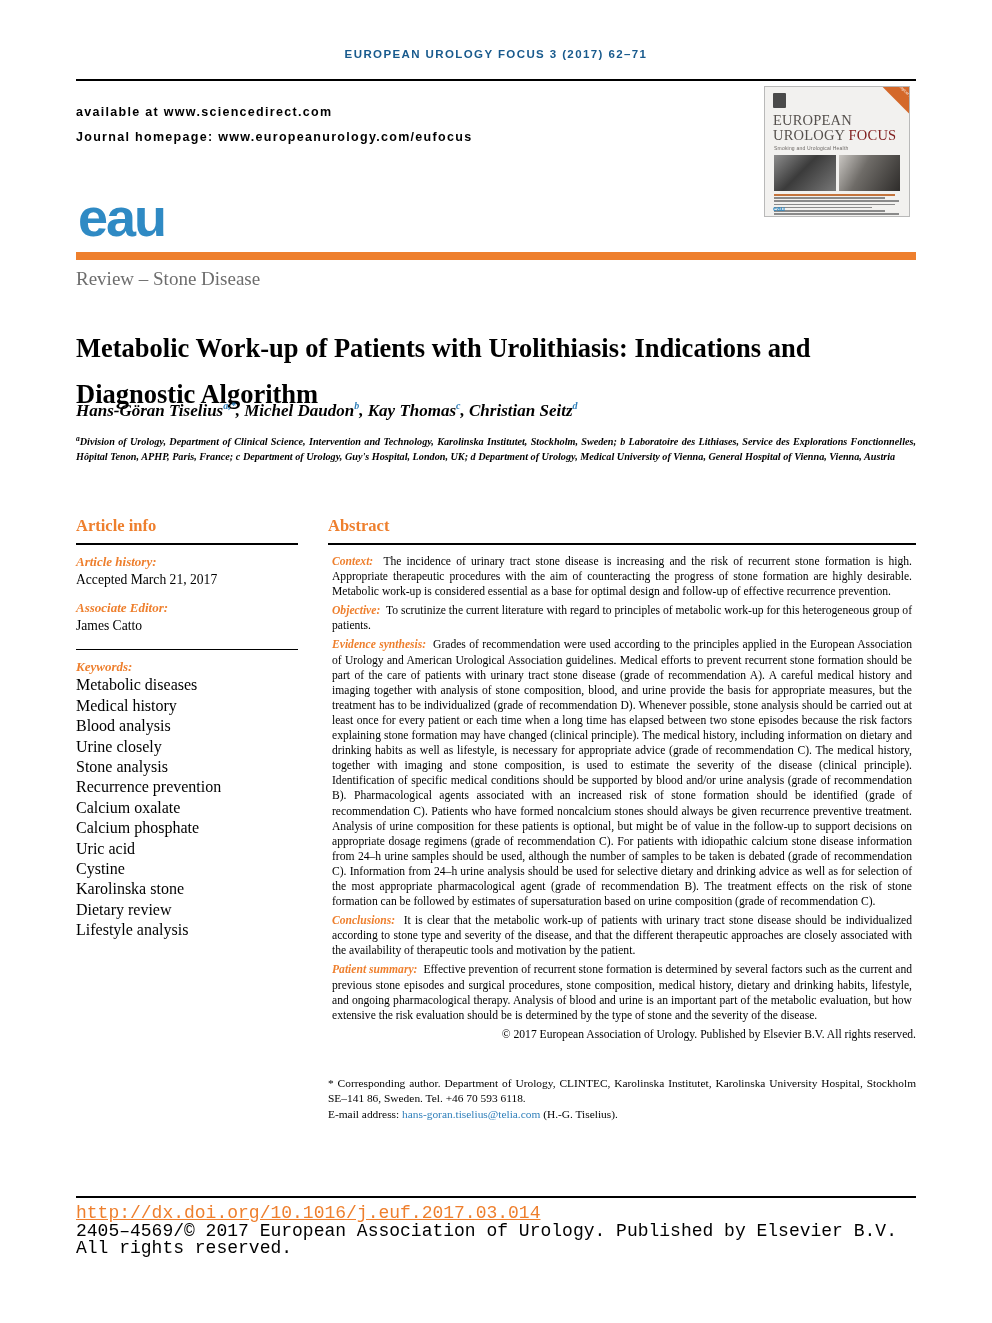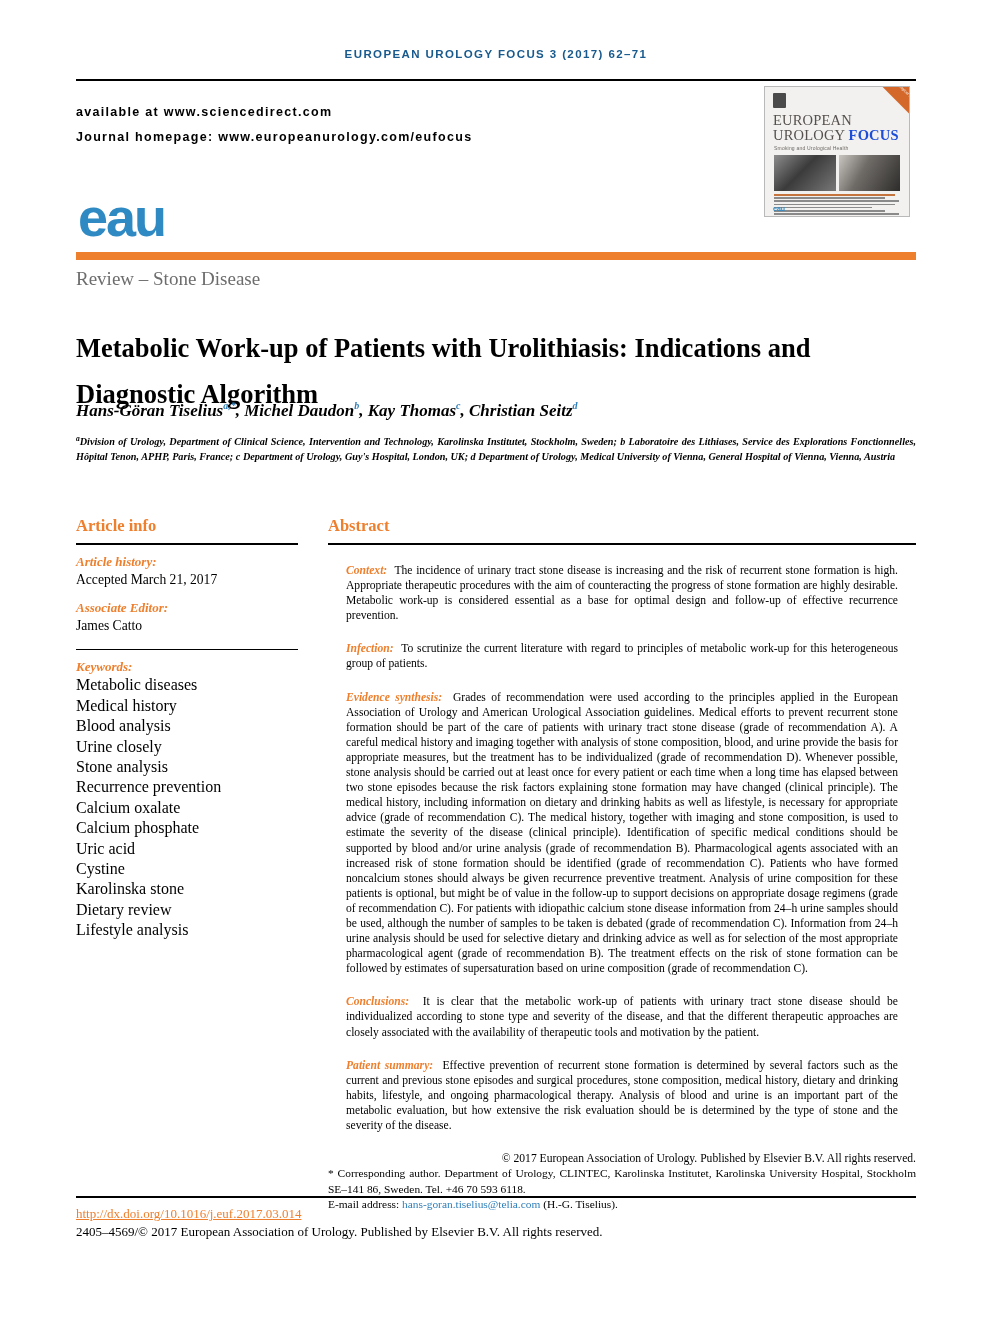--- a/index.html
+++ b/index.html
@@ -97,21 +97,21 @@
     position: absolute;
     left: 8px;
     top: 26px;
     width: 130px;
     font-family: "Liberation Serif", serif;
     font-size: 14.5px;
     line-height: 15px;
     color: #55504d;
     letter-spacing: .2px;
   }
-  .cover-title .focus { color: #1d4ed8; font-weight: bold; }
+  .cover-title .focus { color: #7f1d1d; }
   .cover-sub {
     position: absolute;
     left: 9px;
     top: 58px;
     font-family: "Liberation Sans", sans-serif;
     font-size: 5px;
     color: #6e6a67;
     letter-spacing: .2px;
   }
   .cover-imgs {
@@ -292,34 +292,35 @@
   .kw-list span { display: block; }
 
   
   .abs-body {
     font-family: "Liberation Serif", serif;
     font-size: 11.6px;
     line-height: 15.1px;
     text-align: justify;
     color: #000;
   }
-  .abs-body p { margin: 18px; }
+  .abs-body p { margin: 4px; }
   .abs-lbl {
     font-style: italic;
     font-weight: bold;
     color: #ee7f2d;
   }
   .abs-copy {
     margin-top: 3px;
     text-align: right;
     font-family: "Liberation Serif", serif;
     font-size: 11.6px;
   }
 
   .corr {
+    margin-top: 34px;
     font-family: "Liberation Serif", serif;
     font-size: 11.4px;
     line-height: 15.4px;
     text-align: justify;
     color: #000;
   }
   .corr a, .link-blue {
     color: #2f7fba;
     text-decoration: none;
   }
@@ -331,22 +332,22 @@
     top: 1196px;
     width: 840px;
     height: 2px;
     background: #000;
   }
   .footer {
     position: absolute;
     left: 76px;
     top: 1205px;
     width: 840px;
-    font-family: Liberation Serif, serif;
-    font-size: 13px;
+    font-family: Liberation Mono, monospace;
+    font-size: 18px;
     line-height: 17.5px;
   }
   .footer .doi { color: #ee7f2d; }
   .footer .issn { color: #000; }
 </style>
 </head>
 <body>
 
 <div class="page">
 
@@ -426,21 +427,21 @@
       <span>Lifestyle analysis</span>
     </div>
   </div>
 
   <div class="col-right">
     <div class="head-orange">Abstract</div>
     <div class="hr-dark"></div>
 
     <div class="abs-body">
       <p><span class="abs-lbl">Context:</span>&nbsp; <span>The incidence of urinary tract stone disease is increasing and the risk of recurrent stone formation is high. Appropriate therapeutic procedures with the aim of counteracting the progress of stone formation are highly desirable. Metabolic work-up is considered essential as a base for optimal design and follow-up of effective recurrence prevention.</span></p>
-      <p><span class="abs-lbl">Infection:</span>&nbsp; <span>To scrutinize the current literature with regard to principles of metabolic work-up for this heterogeneous group of patients.</span></p>
+      <p><span class="abs-lbl">Objective:</span>&nbsp; <span>To scrutinize the current literature with regard to principles of metabolic work-up for this heterogeneous group of patients.</span></p>
       <p><span class="abs-lbl">Evidence synthesis:</span>&nbsp; <span>Grades of recommendation were used according to the principles applied in the European Association of Urology and American Urological Association guidelines. Medical efforts to prevent recurrent stone formation should be part of the care of patients with urinary tract stone disease (grade of recommendation A). A careful medical history and imaging together with analysis of stone composition, blood, and urine provide the basis for appropriate measures, but the treatment has to be individualized (grade of recommendation D). Whenever possible, stone analysis should be carried out at least once for every patient or each time when a long time has elapsed between two stone episodes because the risk factors explaining stone formation may have changed (clinical principle). The medical history, including information on dietary and drinking habits as well as lifestyle, is necessary for appropriate advice (grade of recommendation C). The medical history, together with imaging and stone composition, is used to estimate the severity of the disease (clinical principle). Identification of specific medical conditions should be supported by blood and/or urine analysis (grade of recommendation B). Pharmacological agents associated with an increased risk of stone formation should be identified (grade of recommendation C). Patients who have formed noncalcium stones should always be given recurrence preventive treatment. Analysis of urine composition for these patients is optional, but might be of value in the follow-up to support decisions on appropriate dosage regimens (grade of recommendation C). For patients with idiopathic calcium stone disease information from 24–h urine samples should be used, although the number of samples to be taken is debated (grade of recommendation C). Information from 24–h urine analysis should be used for selective dietary and drinking advice as well as for selection of the most appropriate pharmacological agent (grade of recommendation B). The treatment effects on the risk of stone formation can be followed by estimates of supersaturation based on urine composition (grade of recommendation C).</span></p>
       <p><span class="abs-lbl">Conclusions:</span>&nbsp; <span>It is clear that the metabolic work-up of patients with urinary tract stone disease should be individualized according to stone type and severity of the disease, and that the different therapeutic approaches are closely associated with the availability of therapeutic tools and motivation by the patient.</span></p>
       <p><span class="abs-lbl">Patient summary:</span>&nbsp; <span>Effective prevention of recurrent stone formation is determined by several factors such as the current and previous stone episodes and surgical procedures, stone composition, medical history, dietary and drinking habits, lifestyle, and ongoing pharmacological therapy. Analysis of blood and urine is an important part of the metabolic evaluation, but how extensive the risk evaluation should be is determined by the type of stone and the severity of the disease.</span></p>
       <div class="abs-copy">© 2017 European Association of Urology. Published by Elsevier B.V. All rights reserved.</div>
     </div>
 
     <div class="corr">
       <div>* Corresponding author. Department of Urology, CLINTEC, Karolinska Institutet, Karolinska University Hospital, Stockholm SE–141 86, Sweden. Tel. +46 70 593 6118.</div>
       <div><span>E-mail address:</span> <a class="link-blue" href="#">hans-goran.tiselius@telia.com</a> <span>(H.-G. Tiselius).</span></div>
     </div>

